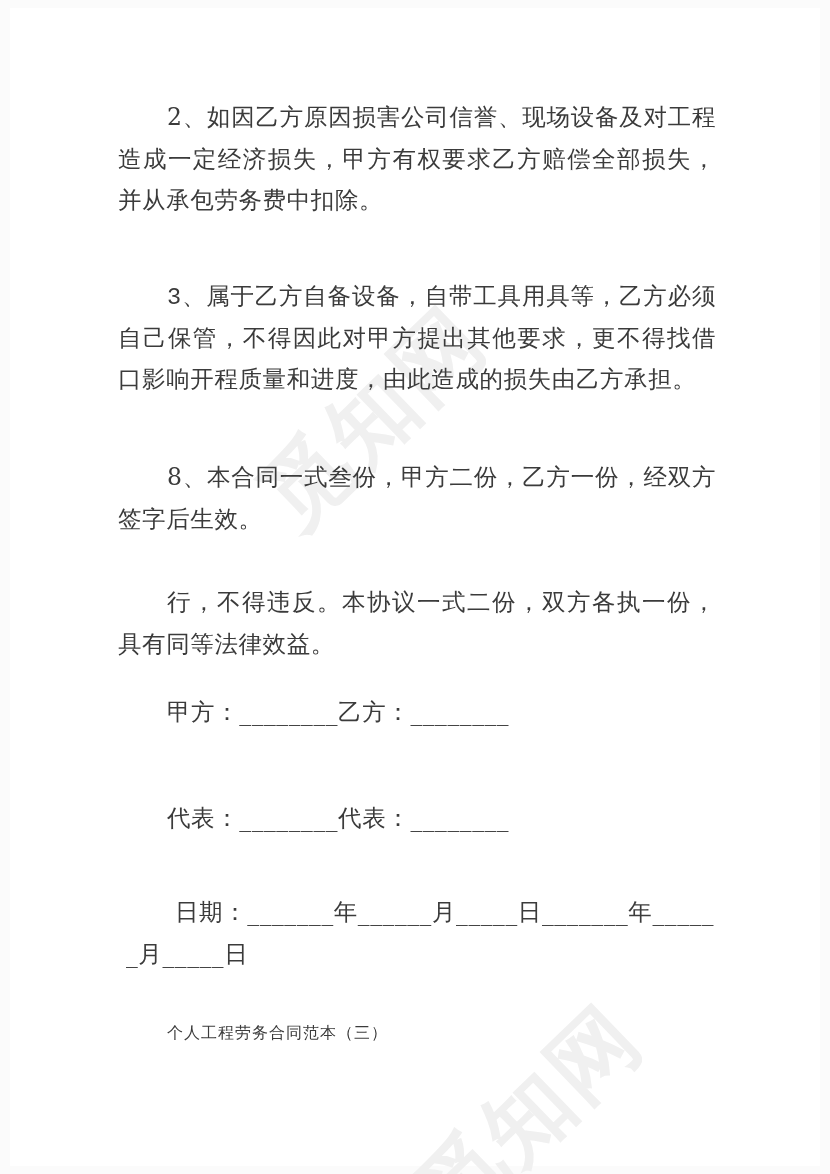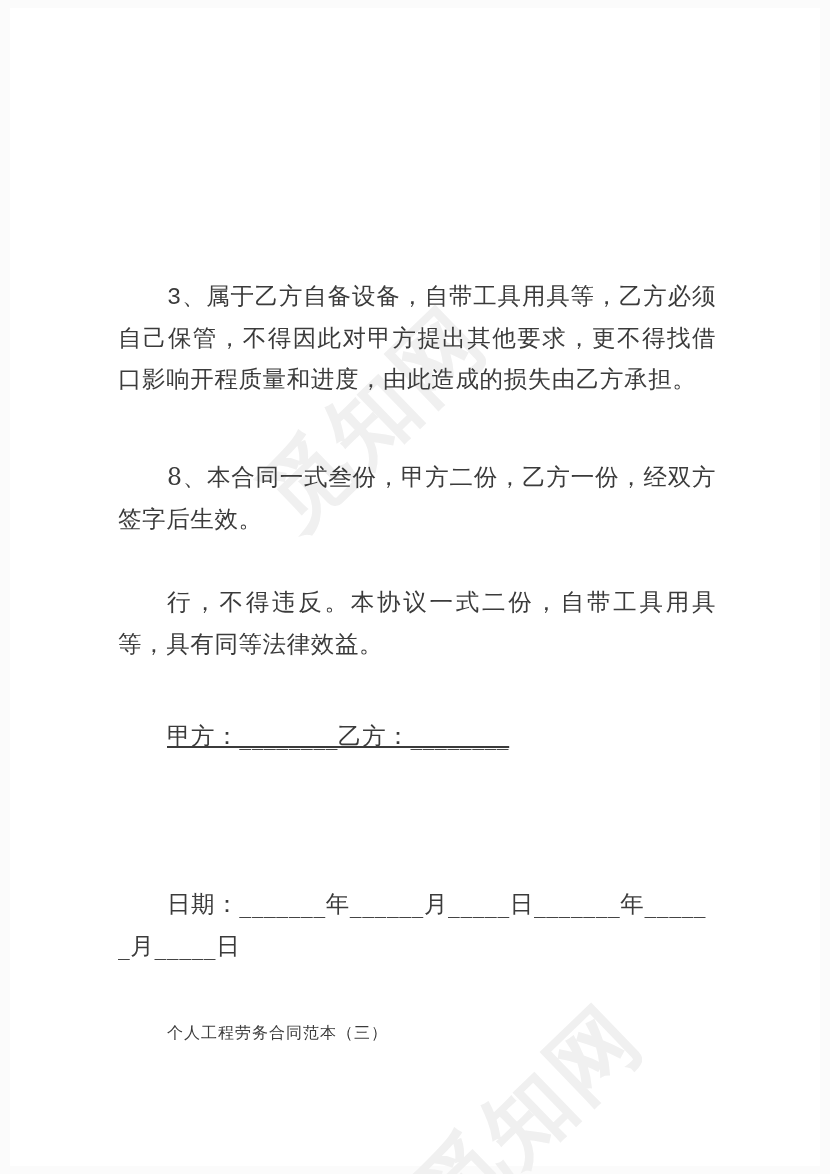--- a/index.html
+++ b/index.html
@@ -89,21 +89,21 @@
     line-height: 41.5px;
     color: #3b3b3b;
     text-indent: 49px;
     letter-spacing: 0.6px;
     white-space: pre;
   }
   .date-line {
     position: absolute;
     left: 0;
     width: 598px;
-    margin: 0;
+    margin: 8px;
     font-size: 23.5px;
     line-height: 41.5px;
     color: #3b3b3b;
     text-indent: 49px;
     letter-spacing: 0.6px;
     word-break: break-all;
   }
   .footer-title {
     position: absolute;
     left: 0;
@@ -114,49 +114,51 @@
     color: #3b3b3b;
     text-indent: 49px;
     letter-spacing: 1px;
   }
 
   
   .p2      { top: 97px; }
   .p3      { top: 277px; font-family: Liberation Mono, monospace; }
   .p4      { top: 457px; }
   .p5      { top: 582px; }
-  .sig-a   { top: 716px; text-decoration: underline; }
+  .sig-a   { top: 692px; }
   .sig-b   { top: 798px; }
   .date-1  { top: 884px; }
   .title-f { top: 1016px; }
 </style>
 </head>
 <body>
 
 <div class="page">
 
   <div class="page-edge-top"></div>
   <div class="page-edge-bottom"></div>
   <div class="page-edge-left"></div>
   <div class="page-edge-right"></div>
 
   <div class="watermark watermark-center">觅知网</div>
 
   <div class="watermark watermark-bottom">觅知网</div>
 
   <div class="content">
 
+    <p class="para p2">2、如因乙方原因损害公司信誉、现场设备及对工程造成一定经济损失，甲方有权要求乙方赔偿全部损失，并从承包劳务费中扣除。</p>
 
     <p class="para p3">3、属于乙方自备设备，自带工具用具等，乙方必须自己保管，不得因此对甲方提出其他要求，更不得找借口影响开程质量和进度，由此造成的损失由乙方承担。</p>
 
     <p class="para p4">8、本合同一式叁份，甲方二份，乙方一份，经双方签字后生效。</p>
 
-    <p class="para p5">行，不得违反。本协议一式二份，自带工具用具等，具有同等法律效益。</p>
+    <p class="para p5">行，不得违反。本协议一式二份，双方各执一份，具有同等法律效益。</p>
 
     <p class="sig-line sig-a">甲方：________乙方：________</p>
 
+    <p class="sig-line sig-b">代表：________代表：________</p>
 
     <p class="date-line date-1">日期：_______年______月_____日_______年______月_____日</p>
 
     <p class="footer-title title-f">个人工程劳务合同范本（三）</p>
 
   </div>
 </div>
 
 </body></html>

